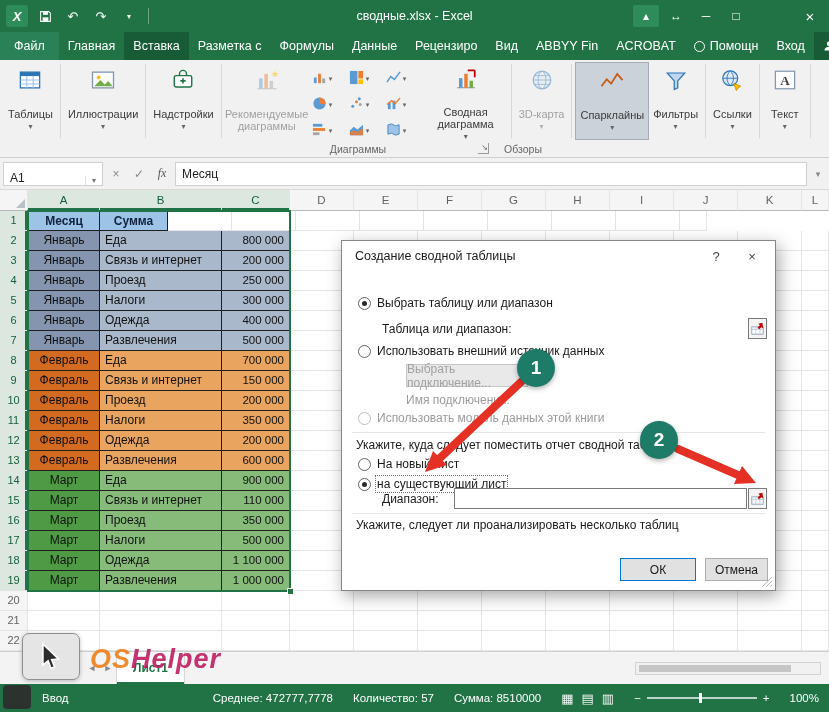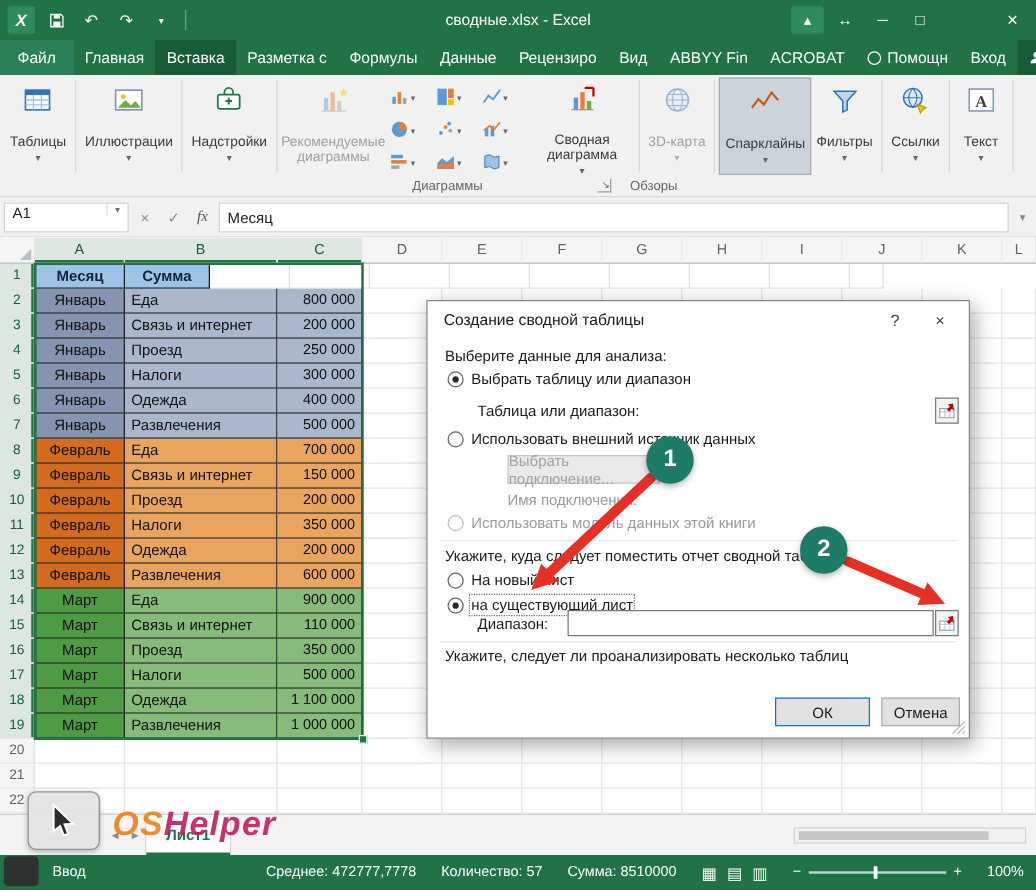--- a/index.html
+++ b/index.html
@@ -45,21 +45,21 @@
   .chartgrid{display:grid;grid-template-columns:repeat(3,37px);grid-auto-rows:26px;margin:4px 2px 0}
   .smallbtn{display:flex;align-items:center;gap:2px;padding:2px 1px}
   .sarr{font-size:7px;color:#666}
   .group-label{position:absolute;bottom:2px;font-size:10.5px;color:#666;text-align:center}
   .dlg-launcher{position:absolute;bottom:3px;width:11px;height:11px;border:1px solid #9a9a9a;
                 border-top:none;border-left:none;font-size:8px;color:#666;line-height:9px;text-align:right}
 
   
   #formulabar{position:absolute;left:0;top:158px;width:829px;height:32px;background:#f1f1f1;
               border-bottom:1px solid #d9d9d9;display:flex;align-items:center;padding:3px 3px;gap:3px}
-  #namebox{width:100px;height:24px;background:#fff;border:1px solid #d0d0d0;display:flex;align-items:flex-start;
+  #namebox{width:100px;height:24px;background:#fff;border:1px solid #d0d0d0;display:flex;align-items:flex-end;
            padding:0 6px;color:#222}
   #namebox .nb-arrow{margin-left:auto;font-size:8px;color:#777;border-left:1px solid #e0e0e0;padding-left:6px}
   .fb-btn{width:20px;height:24px;display:flex;align-items:center;justify-content:center;color:#8a8a8a;font-size:12px}
   .fb-fx{font-family:"Liberation Serif",serif;font-style:italic;color:#555}
   #formula-field{flex:1;height:24px;background:#fff;border:1px solid #d0d0d0;display:flex;align-items:center;
                  padding:0 6px;color:#222}
   .fb-expand{width:16px;color:#888;font-size:9px;text-align:center}
 
   
   #grid{position:absolute;left:0;top:190px;width:829px;height:461px;background:#fff;overflow:hidden}
@@ -784,21 +784,20 @@
   <div id="sel-border"></div>
   <div id="fill-handle"></div>
 
   <div id="dialog">
     <div class="dlg-titlebar">
       <span class="dlg-title">Создание сводной таблицы</span>
       <span class="dlg-tbtn help">?</span>
       <span class="dlg-tbtn">×</span>
     </div>
 
-    <div class="dlg-label" style="left:14px;top:37px">Выберите данные для анализа:</div>
 
     <div class="radio-row" style="left:16px;top:55px">
       <span class="radio sel"></span>
       <span>Выбрать таблицу или диапазон</span>
     </div>
 
     <div class="dlg-label" style="left:40px;top:81px">Таблица или диапазон:</div>
     <span class="range-picker" style="left:406px;top:77px">
       <svg width="13" height="13" viewBox="0 0 16 16">
           <rect x="1" y="6" width="14" height="9" fill="#fff" stroke="#8496b0"></rect>

